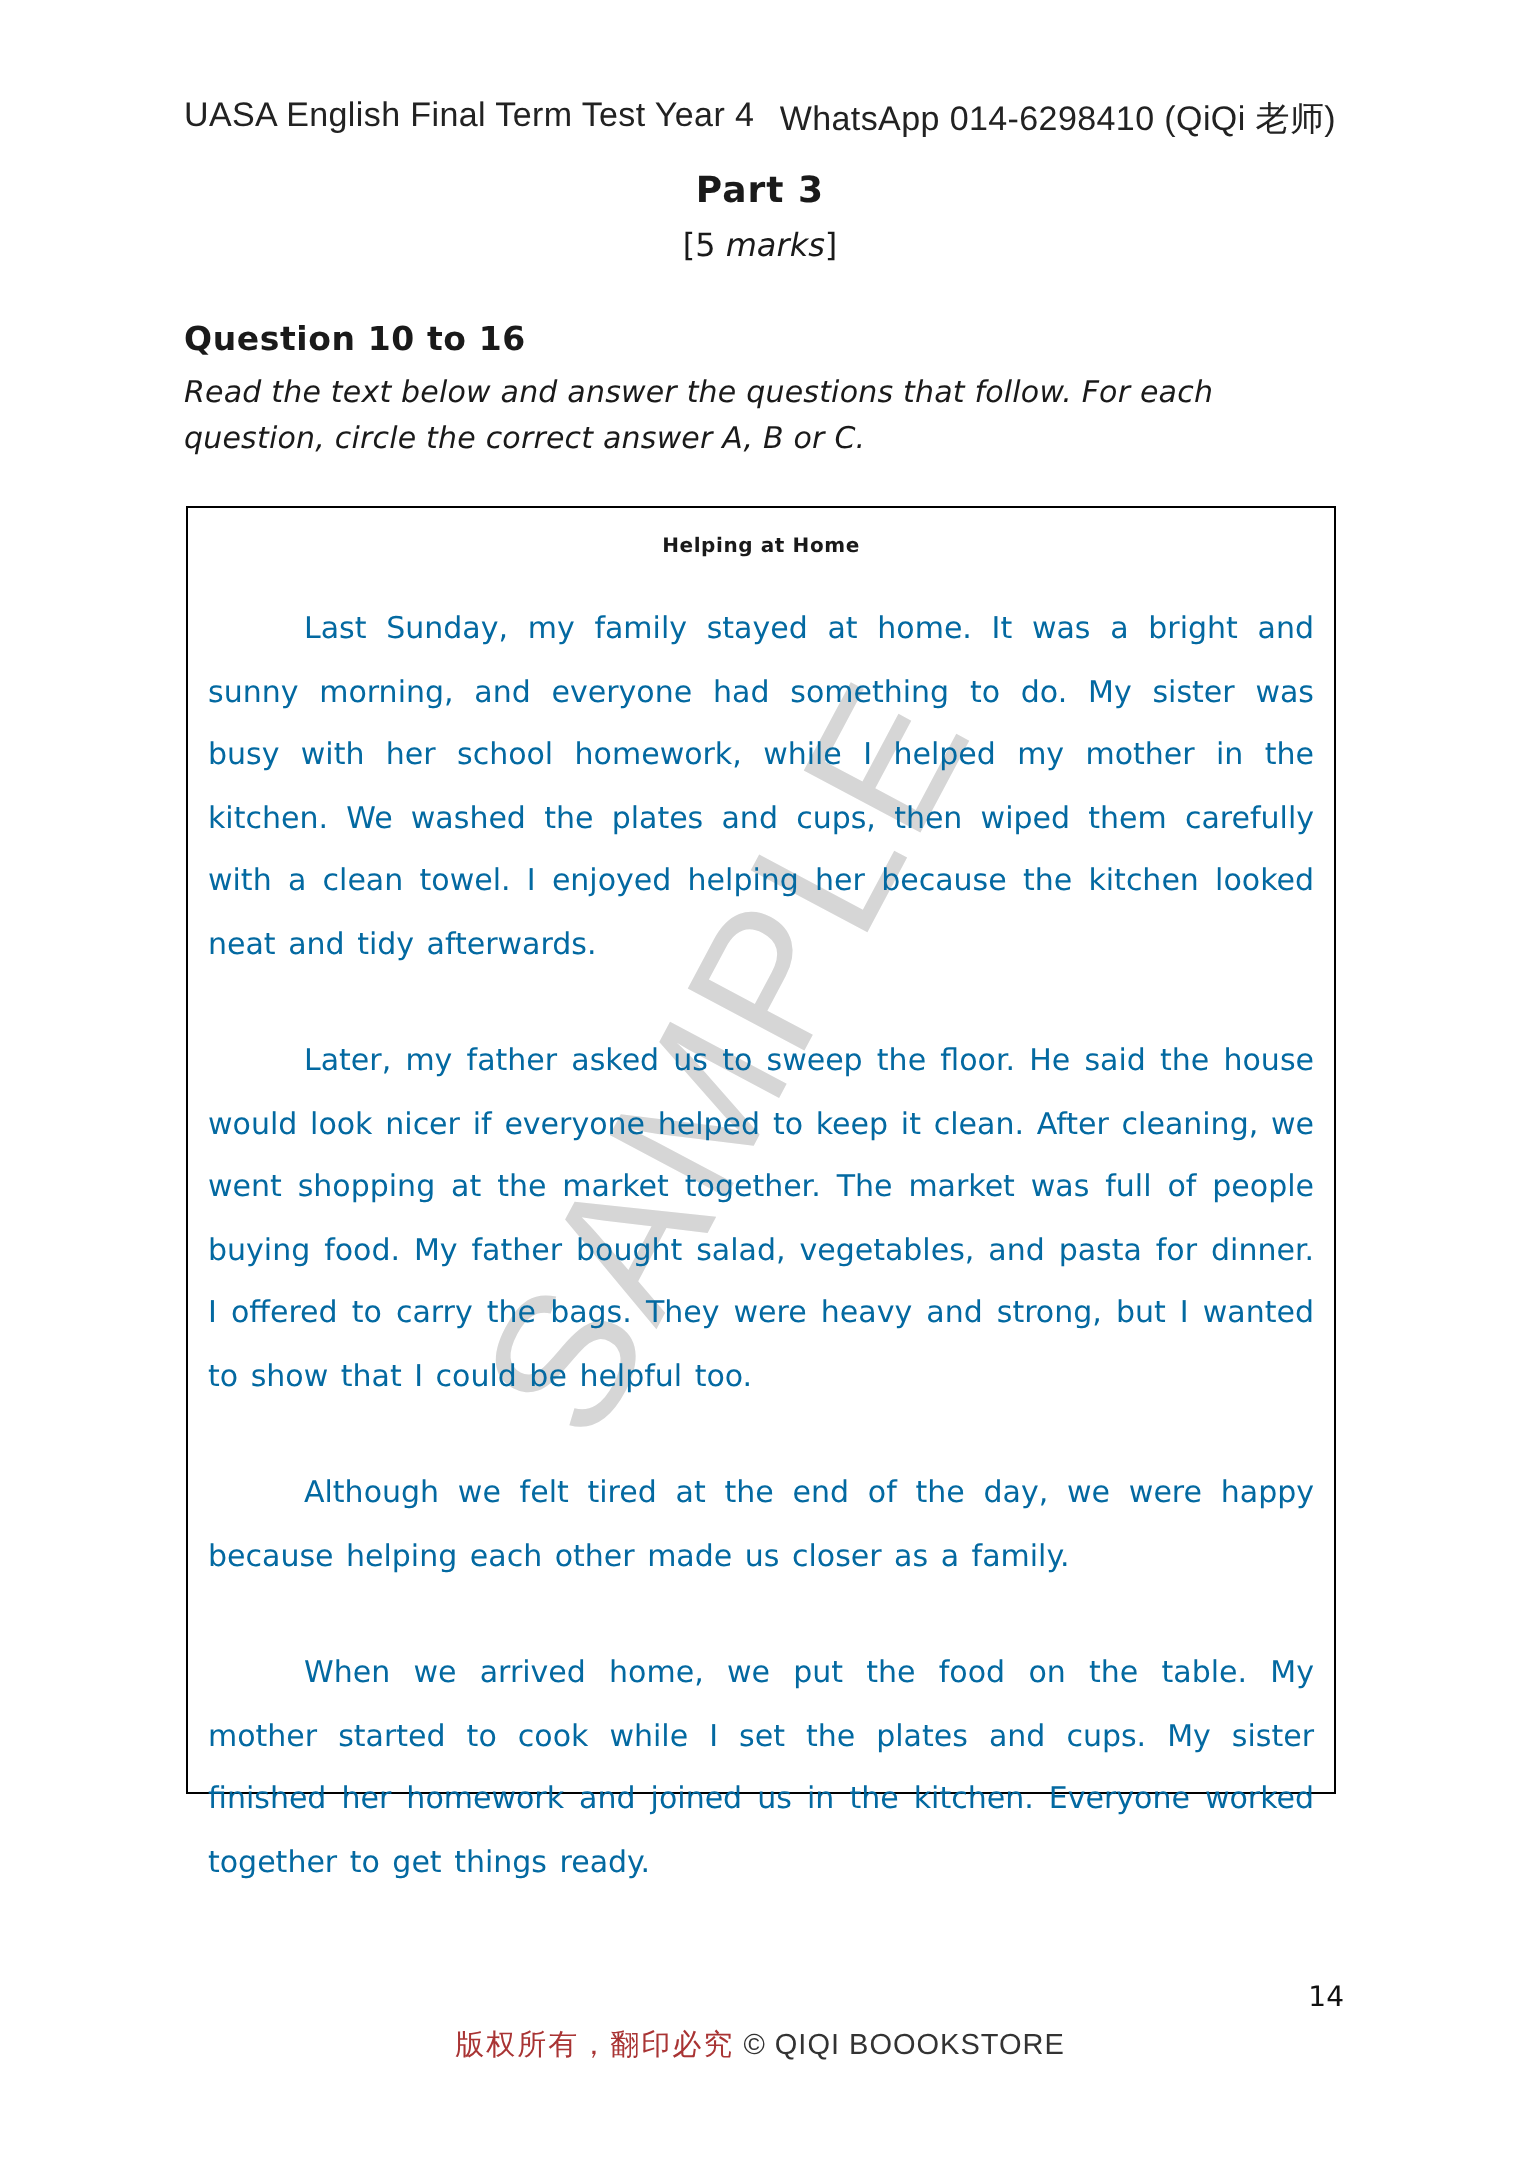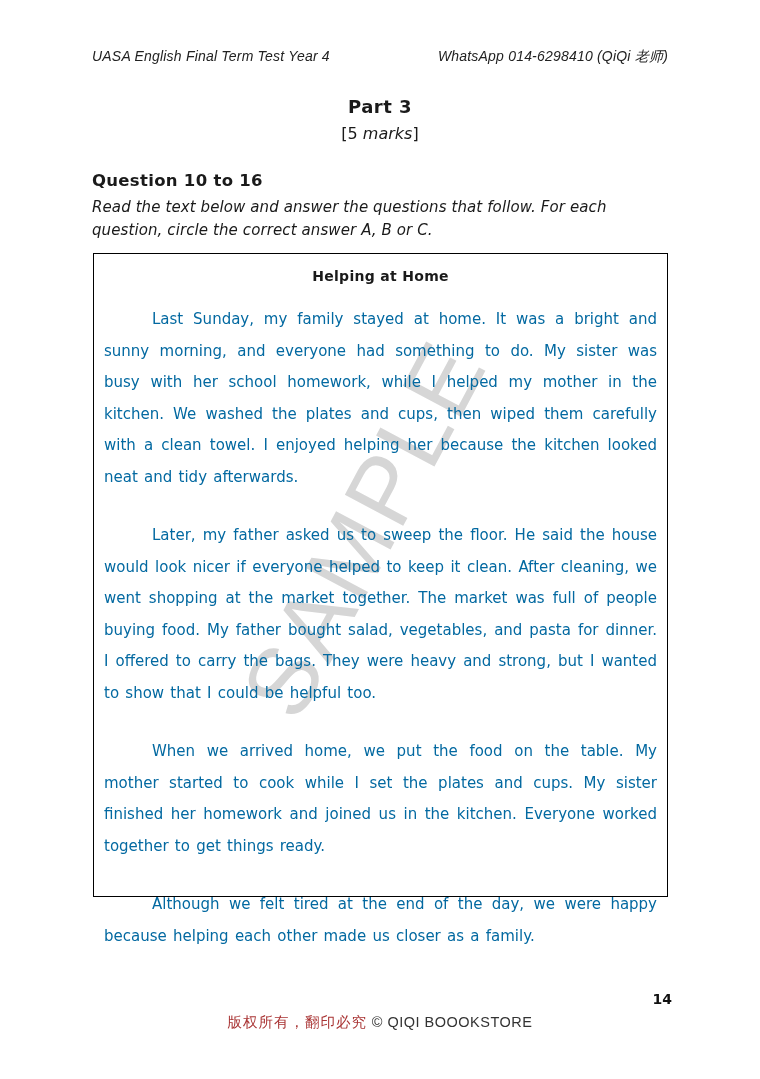--- a/index.html
+++ b/index.html
@@ -16,27 +16,26 @@
     position: relative;
     width: 760px;
     height: 1079px;
     background: #ffffff;
   }
   .page-header {
     display: flex;
     justify-content: space-between;
     padding: 48px 92px 0 92px;
     font-family: "Liberation Sans", sans-serif;
-    font-size: 14px;
+    font-size: 17px;
     color: #222222;
     letter-spacing: 0.2px;
-    font-style: italic;
   }
   .part-title {
-    margin-top: 30px;
+    margin-top: 14px;
     text-align: center;
     font-size: 18px;
     font-weight: bold;
     letter-spacing: 0.5px;
   }
   .marks-line {
     margin-top: 7px;
     text-align: center;
     font-size: 16px;
   }
@@ -82,21 +81,21 @@
     color: #d6d6d6;
     z-index: 0;
     white-space: nowrap;
     pointer-events: none;
     user-select: none;
   }
   .passage-title {
     position: relative;
     z-index: 1;
     text-align: center;
-    font-size: 14px;
+    font-size: 10px;
     font-weight: bold;
     margin-bottom: 20px;
     letter-spacing: 0.3px;
   }
   .para {
     position: relative;
     z-index: 1;
     font-size: 15px;
     line-height: 31.5px;
     text-align: justify;
@@ -105,21 +104,21 @@
     word-spacing: 1.5px;
     margin-bottom: 27px;
     color: #0369a1;
   }
   .para:last-child { margin-bottom: 0; }
   .page-number {
     position: absolute;
     top: 991px;
     right: 88px;
     font-size: 14px;
-    font-weight: 700;
+    font-weight: 400;
     color: #111111;
   }
   .footer-line {
     position: absolute;
     top: 1013px;
     left: 0;
     width: 100%;
     text-align: center;
     font-size: 14.5px;
   }
@@ -150,21 +149,21 @@
 
   <div class="question-heading">Question 10 to 16</div>
 
   <div class="instructions">Read the text below and answer the questions that follow. For each question, circle the correct answer A, B or C.</div>
 
   <div class="passage-box">
     <div class="watermark">SAMPLE</div>
     <div class="passage-title">Helping at Home</div>
     <p class="para">Last Sunday, my family stayed at home. It was a bright and sunny morning, and everyone had something to do. My sister was busy with her school homework, while I helped my mother in the kitchen. We washed the plates and cups, then wiped them carefully with a clean towel. I enjoyed helping her because the kitchen looked neat and tidy afterwards.</p>
     <p class="para">Later, my father asked us to sweep the floor. He said the house would look nicer if everyone helped to keep it clean. After cleaning, we went shopping at the market together. The market was full of people buying food. My father bought salad, vegetables, and pasta for dinner. I offered to carry the bags. They were heavy and strong, but I wanted to show that I could be helpful too.</p>
+    <p class="para">Although we felt tired at the end of the day, we were happy because helping each other made us closer as a family.</p>
     <p class="para">When we arrived home, we put the food on the table. My mother started to cook while I set the plates and cups. My sister finished her homework and joined us in the kitchen. Everyone worked together to get things ready.</p>
-    <p class="para">Although we felt tired at the end of the day, we were happy because helping each other made us closer as a family.</p>
   </div>
 
   <div class="page-number">14</div>
 
   <div class="footer-line"><span class="cn">版权所有，翻印必究 </span><span class="en">© QIQI BOOOKSTORE</span></div>
 
 </div>
 
 </body></html>

